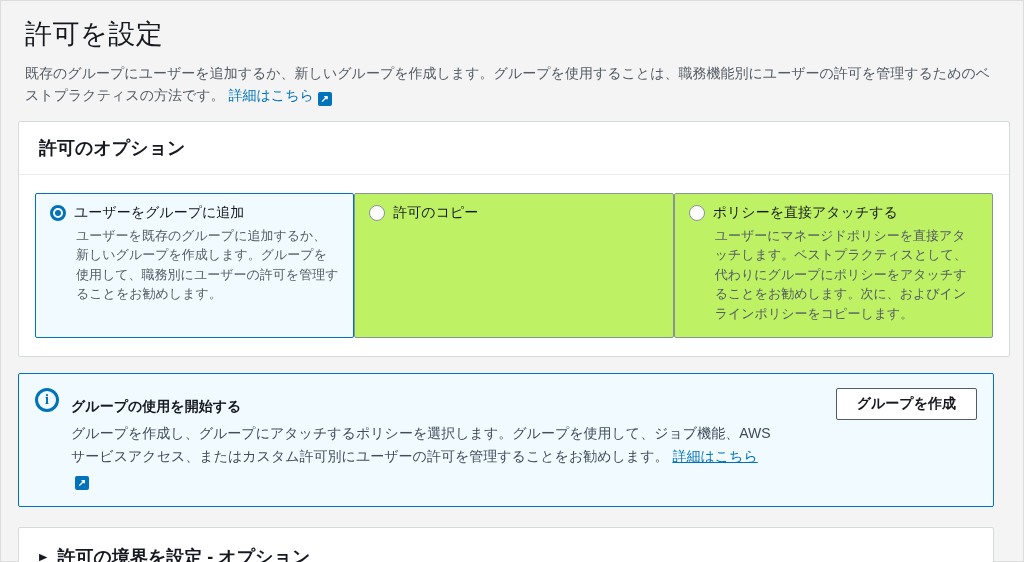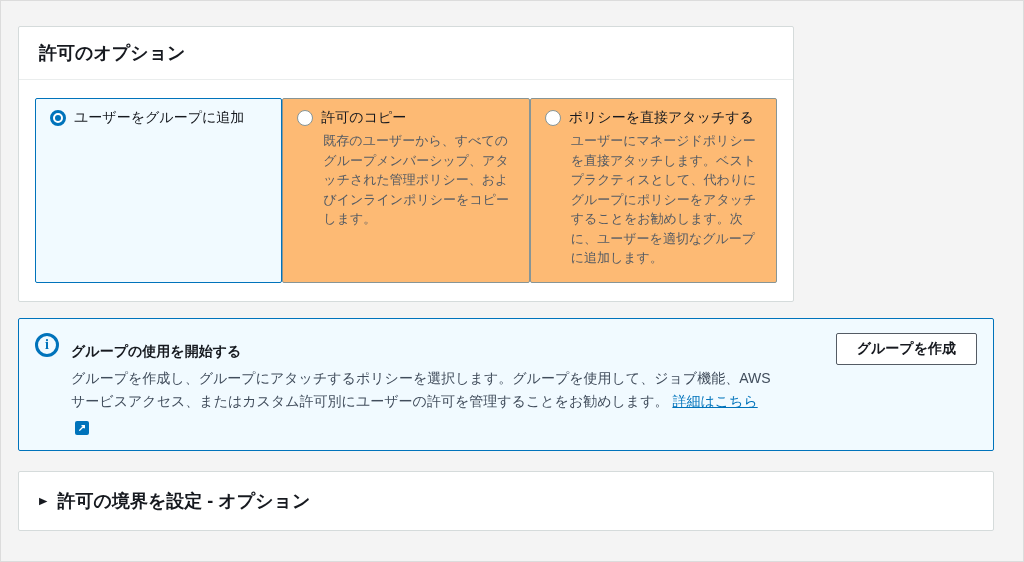--- a/index.html
+++ b/index.html
@@ -23,30 +23,30 @@
   .ext-ico {
     display:inline-flex; align-items:center; justify-content:center;
     width:14px; height:14px; background:#0073bb; color:#fff;
     border-radius:2px; font-size:10px; font-weight:700;
     margin-left:4px; vertical-align:-2px; line-height:1;
   }
 
   
   .panel {
     background:#fff; border:1px solid #d5dbdb; border-radius:2px;
-    width:776px; margin-top:14px;
+    width:992px; margin-top:14px;
   }
   .panel-header { padding:14px 20px; font-size:18px; font-weight:700; color:#16191f; }
   .panel-divider { border-top:1px solid #eaeded; }
   .panel-body { padding:18px 16px; }
 
   
   .cards { display:grid; grid-template-columns:1fr 1fr 1fr; gap:0; }
   .card {
-    border:1px solid #879596; border-radius:2px; background:#fdba74;
+    border:1px solid #879596; border-radius:2px; background:#bef264;
     padding:10px 14px 14px; min-height:104px; cursor:pointer;
   }
   .card.selected { background:#f1faff; border-color:#0073bb; }
   .card-top { display:flex; align-items:center; gap:8px; }
   .radio {
     width:16px; height:16px; border-radius:50%;
     border:1px solid #879596; background:#fff; flex:0 0 16px;
     display:flex; align-items:center; justify-content:center;
   }
   .radio.checked { border:3px solid #0073bb; }
@@ -85,48 +85,54 @@
     padding:17px 20px; display:flex; align-items:center; gap:10px; cursor:pointer;
   }
   .tri { font-size:11px; color:#16191f; transform:scaleY(0.9); }
   .accordion-title { font-size:18px; font-weight:700; color:#16191f;text-align:center; }
 </style>
 </head>
 <body>
 
 <div class="page">
 
+  <div class="hdr">
+    <h1 class="page-title">許可を設定</h1>
+    <p class="page-desc"><span>既存のグループにユーザーを追加するか、新しいグループを作成します。グループを使用することは、職務機能別にユーザーの許可を管理するためのベストプラクティスの方法です。</span>
+      <a class="link">詳細はこちら</a><span class="ext-ico">↗</span>
+    </p>
+  </div>
 
   <div class="panel">
     <div class="panel-header">許可のオプション</div>
     <div class="panel-divider"></div>
     <div class="panel-body">
       <div class="cards">
 
         <div class="card selected">
           <div class="card-top">
             <span class="radio checked"></span>
             <span class="card-title">ユーザーをグループに追加</span>
           </div>
+          <div class="card-desc">ユーザーを既存のグループに追加するか、新しいグループを作成します。グループを使用して、職務別にユーザーの許可を管理することをお勧めします。</div>
         </div>
 
         <div class="card">
           <div class="card-top">
             <span class="radio"></span>
             <span class="card-title">許可のコピー</span>
           </div>
-          <div class="card-desc">既存のユーザーから、すべてのグループメンバーシップ、アタッチされた管理ポリシー、およびインラインポリシーをコピーします。</div>
         </div>
 
         <div class="card">
           <div class="card-top">
             <span class="radio"></span>
             <span class="card-title">ポリシーを直接アタッチする</span>
           </div>
-          <div class="card-desc">ユーザーにマネージドポリシーを直接アタッチします。ベストプラクティスとして、代わりにグループにポリシーをアタッチすることをお勧めします。次に、ユーザーを適切なグループに追加します。</div>
+          <div class="card-desc">ユーザーにマネージドポリシーを直接アタッチします。ベストプラクティスとして、代わりにグループにポリシーをアタッチすることをお勧めします。次に、およびインラインポリシーをコピーします。</div>
         </div>
 
       </div>
     </div>
   </div>
 
   <div class="banner">
     <span class="info-ico">i</span>
     <div class="banner-text">
       <div class="banner-title">グループの使用を開始する</div>

